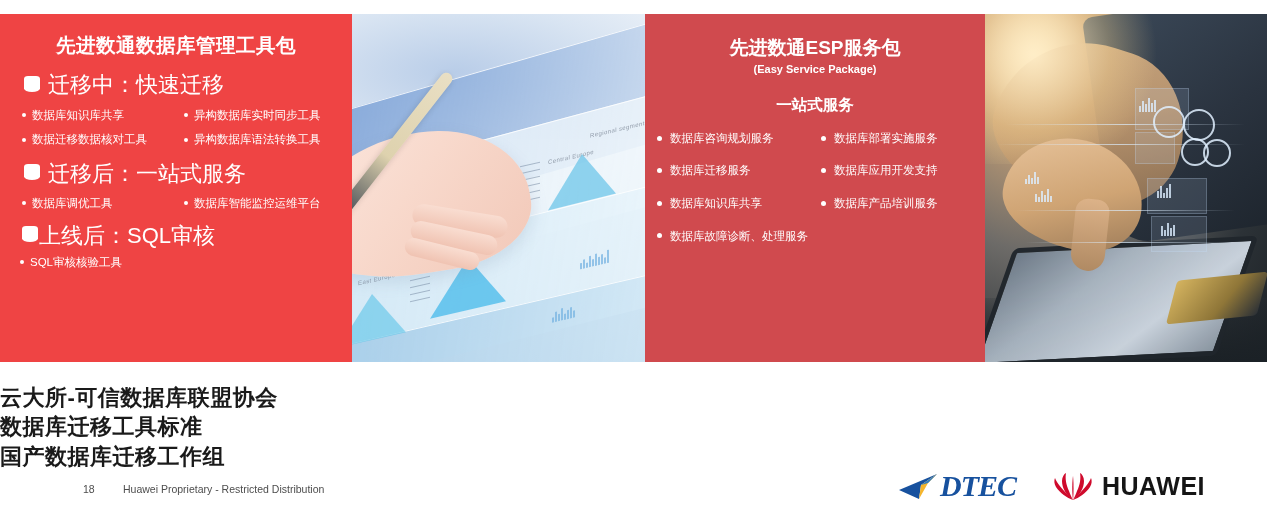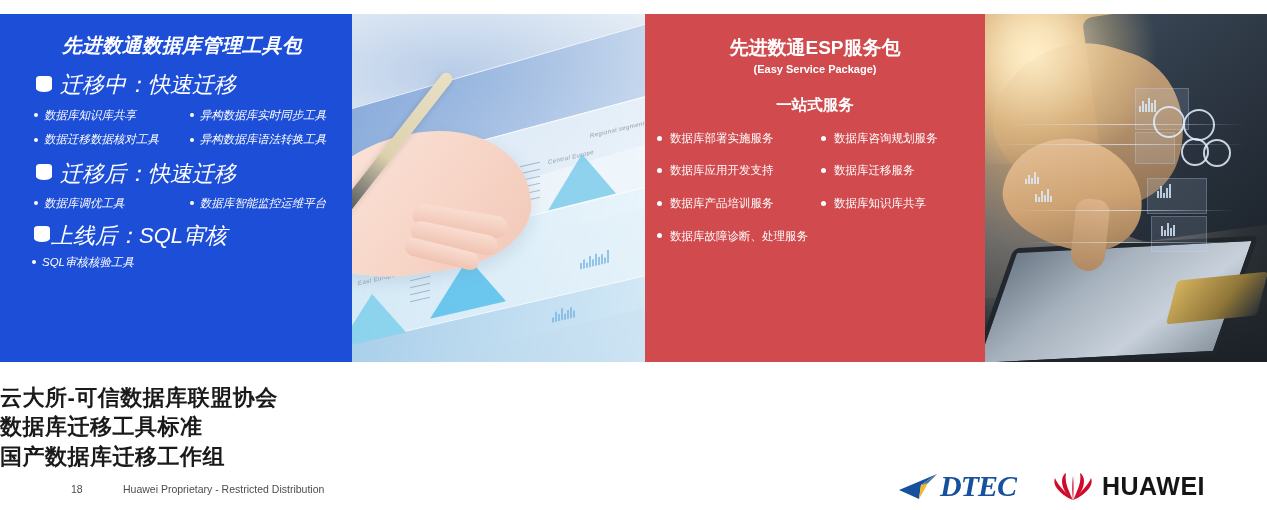--- a/index.html
+++ b/index.html
@@ -26,25 +26,24 @@
     height: 348px;
   }
 
   
   .panel-teal {
     position: absolute;
     left: 0;
     top: 0;
     width: 352px;
     height: 348px;
-    background: #1d4ed8;
+    background: #ef4444;
     box-sizing: border-box;
-    padding: 14px 10px 0 22px;
+    padding: 14px 10px 0 10px;
     color: #ffffff;
-    font-style: italic;
   }
   .teal-title {
     font-size: 19.5px;
     font-weight: bold;
     letter-spacing: .5px;
     text-align: center;
     margin: 6px 0 0 0;
     line-height: 1.2;
     color: #ffffff;
   }
@@ -369,21 +368,21 @@
     color: #1a1a1a;
     font-size: 22px;
     font-weight: bold;
     line-height: 1.33;
     letter-spacing: .5px;
   }
 
   
   .footer-page {
     position: absolute;
-    left: 71px;
+    left: 83px;
     top: 483px;
     font-size: 10.5px;
     color: #4d4d4d;
   }
   .footer-note {
     position: absolute;
     left: 123px;
     top: 483px;
     font-size: 10.5px;
     color: #4d4d4d;
@@ -454,21 +453,21 @@
         </div>
         <div class="bullet-row">
           <span class="dot"></span>
           <span>异构数据库语法转换工具</span>
         </div>
       </div>
     </div>
 
     <div class="teal-section">
       <span class="db-icon"></span>
-      <span>迁移后：快速迁移</span>
+      <span>迁移后：一站式服务</span>
     </div>
     <div class="teal-cols">
       <div class="teal-col">
         <div class="bullet-row">
           <span class="dot"></span>
           <span>数据库调优工具</span>
         </div>
       </div>
       <div class="teal-col narrow shift">
         <div class="bullet-row">
@@ -554,43 +553,43 @@
 
   <div class="panel-red">
     <div class="red-title">先进数通ESP服务包</div>
     <div class="red-subtitle">(Easy Service Package)</div>
     <div class="red-tagline">一站式服务</div>
 
     <div class="red-cols">
       <div class="red-col">
         <div class="bullet-row">
           <span class="dot"></span>
+          <span>数据库咨询规划服务</span>
+        </div>
+        <div class="bullet-row">
+          <span class="dot"></span>
+          <span>数据库迁移服务</span>
+        </div>
+        <div class="bullet-row">
+          <span class="dot"></span>
+          <span>数据库知识库共享</span>
+        </div>
+      </div>
+      <div class="red-col">
+        <div class="bullet-row">
+          <span class="dot"></span>
           <span>数据库部署实施服务</span>
         </div>
         <div class="bullet-row">
           <span class="dot"></span>
           <span>数据库应用开发支持</span>
         </div>
         <div class="bullet-row">
           <span class="dot"></span>
           <span>数据库产品培训服务</span>
-        </div>
-      </div>
-      <div class="red-col">
-        <div class="bullet-row">
-          <span class="dot"></span>
-          <span>数据库咨询规划服务</span>
-        </div>
-        <div class="bullet-row">
-          <span class="dot"></span>
-          <span>数据库迁移服务</span>
-        </div>
-        <div class="bullet-row">
-          <span class="dot"></span>
-          <span>数据库知识库共享</span>
         </div>
       </div>
     </div>
 
     <div class="red-last">
       <div class="bullet-row">
         <span class="dot"></span>
         <span>数据库故障诊断、处理服务</span>
       </div>
     </div>

